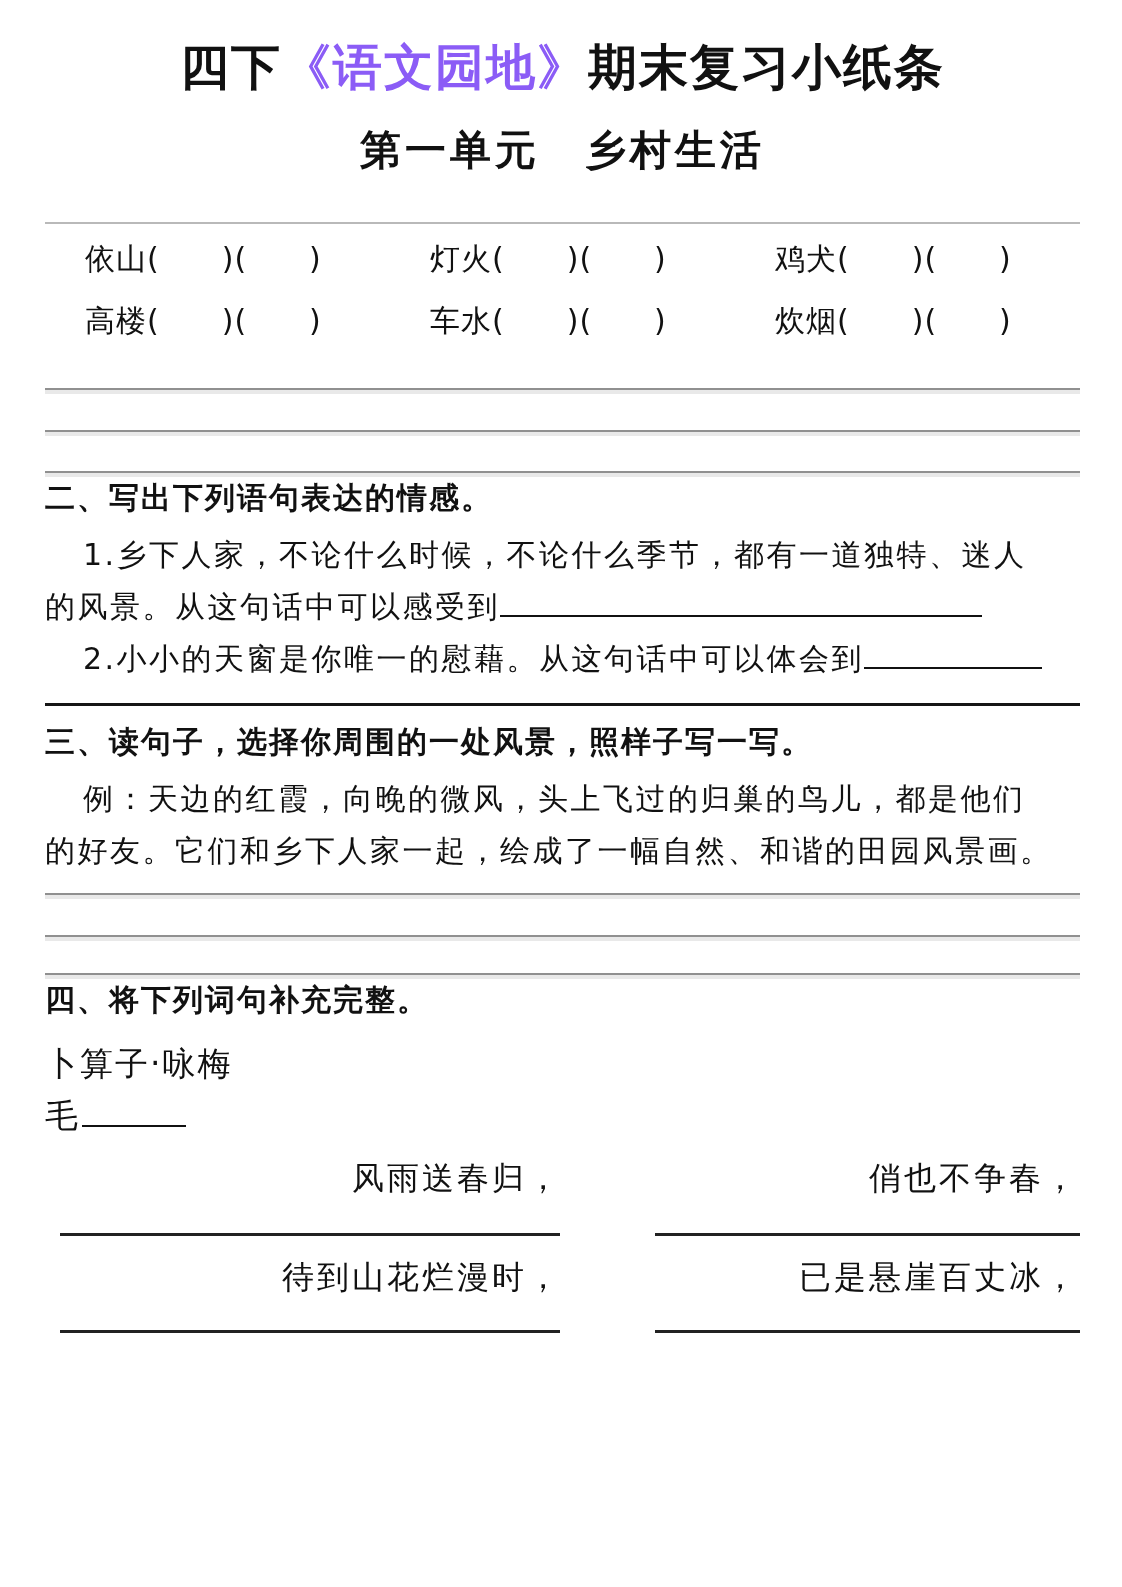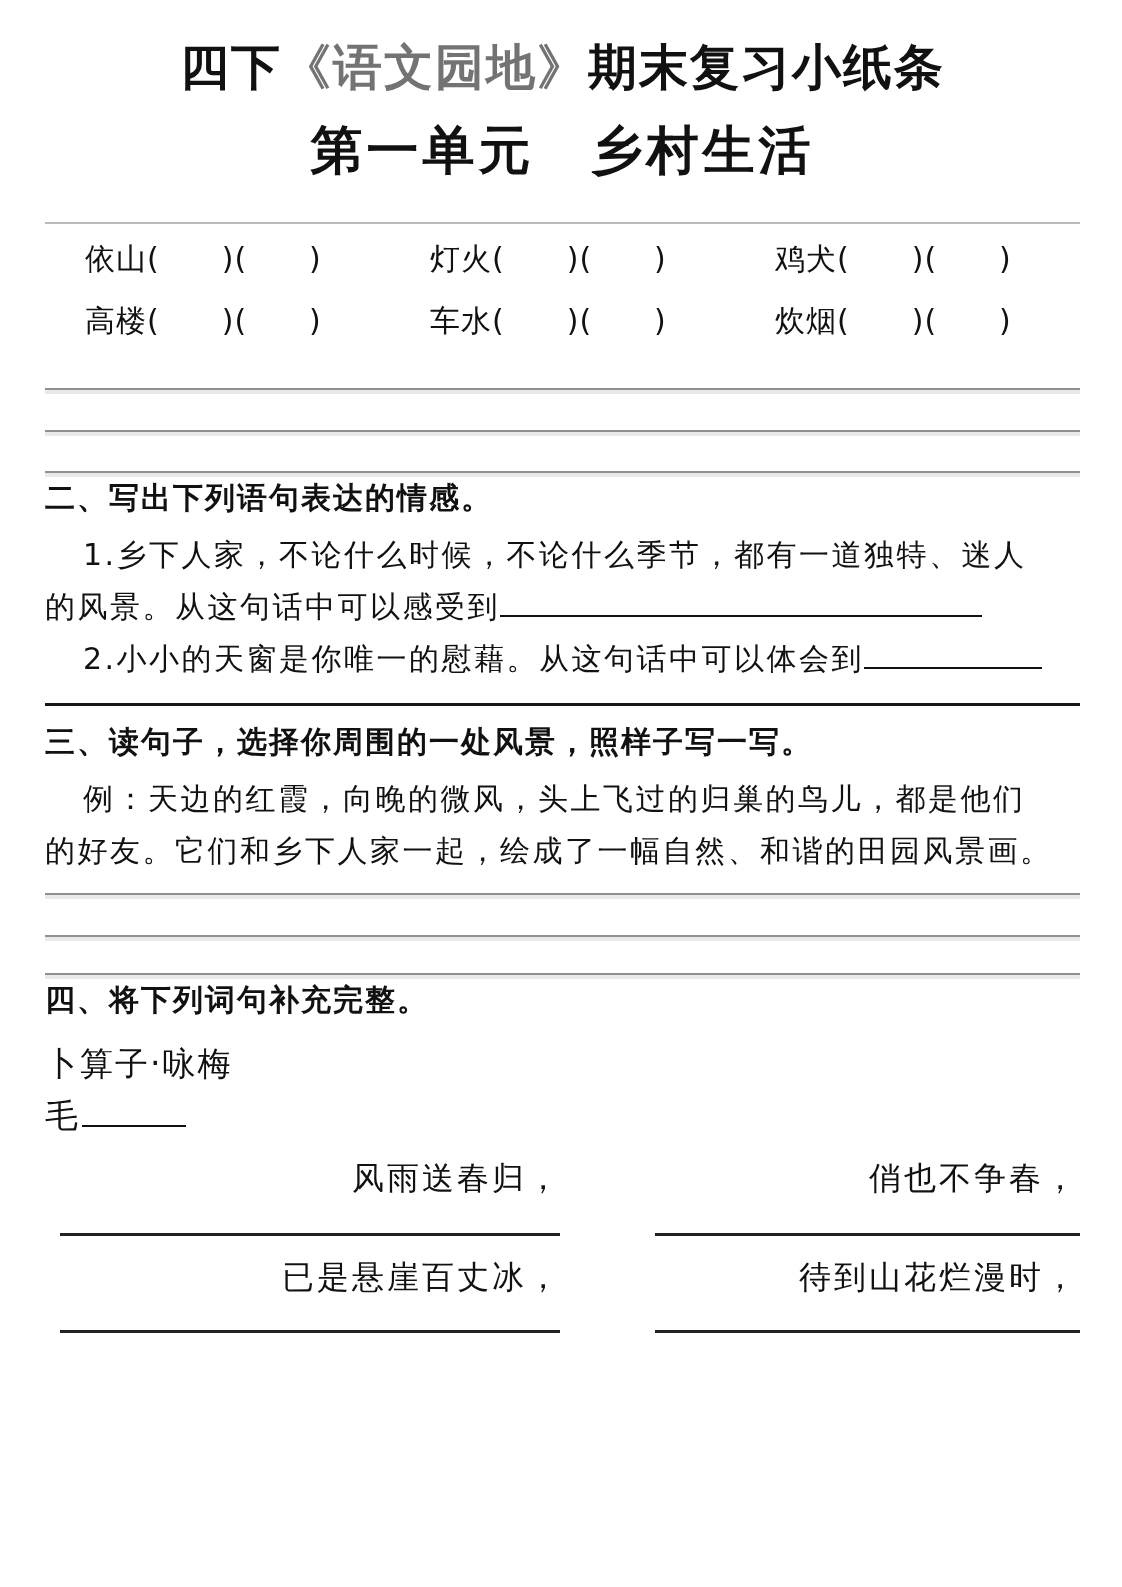--- a/index.html
+++ b/index.html
@@ -13,24 +13,24 @@
   }
   .page { padding: 36px 42px 0 45px; width: 1122px; }
 
   
   .title {
     text-align: center;
     font-size: 49px; font-weight: bold;
     letter-spacing: 2px; line-height: 64px;
     white-space: nowrap;
   }
-  .title .red { color: #737373; }
+  .title .red { color: #8b5cf6; }
   .subtitle {
     text-align: center;
-    font-size: 52px; font-weight: bold;
+    font-size: 41px; font-weight: bold;
     letter-spacing: 4px; line-height: 52px;
     margin-top: 24px;
   }
   .divider {
     margin-top: 46px;
     border-top: 2px solid #b9b9b9;
   }
 
   
   .sec-heading {
@@ -148,21 +148,21 @@
   </div>
   <div class="poem-row">
     <div class="poem-cell r1-left">风雨送春归，</div>
     <div class="poem-cell r1-right">俏也不争春，</div>
   </div>
   <div class="rule-pair rp-1">
     <div class="rule rule-left"></div>
     <div class="rule rule-right"></div>
   </div>
   <div class="poem-row" style="margin-top:16px">
+    <div class="poem-cell r2-right">待到山花烂漫时，</div>
     <div class="poem-cell r2-left">已是悬崖百丈冰，</div>
-    <div class="poem-cell r2-right">待到山花烂漫时，</div>
   </div>
   <div class="rule-pair rp-2">
     <div class="rule rule-left"></div>
     <div class="rule rule-right"></div>
   </div>
 
 </div>
 
 </body></html>

